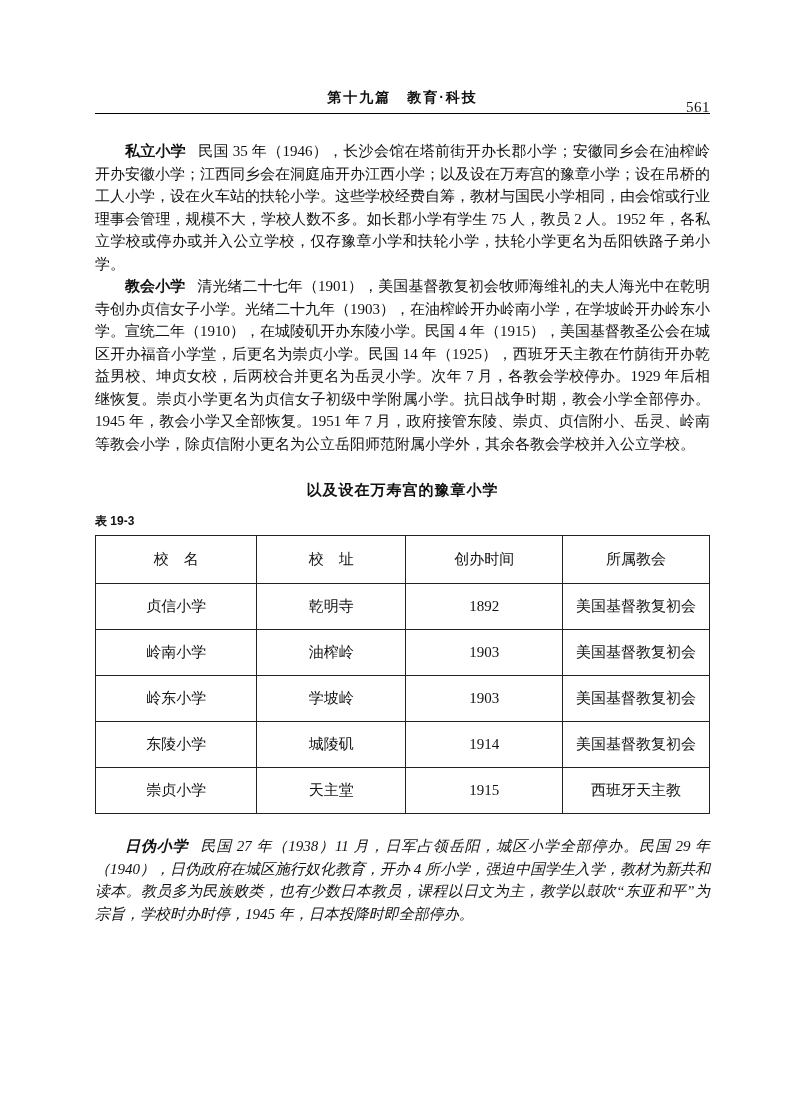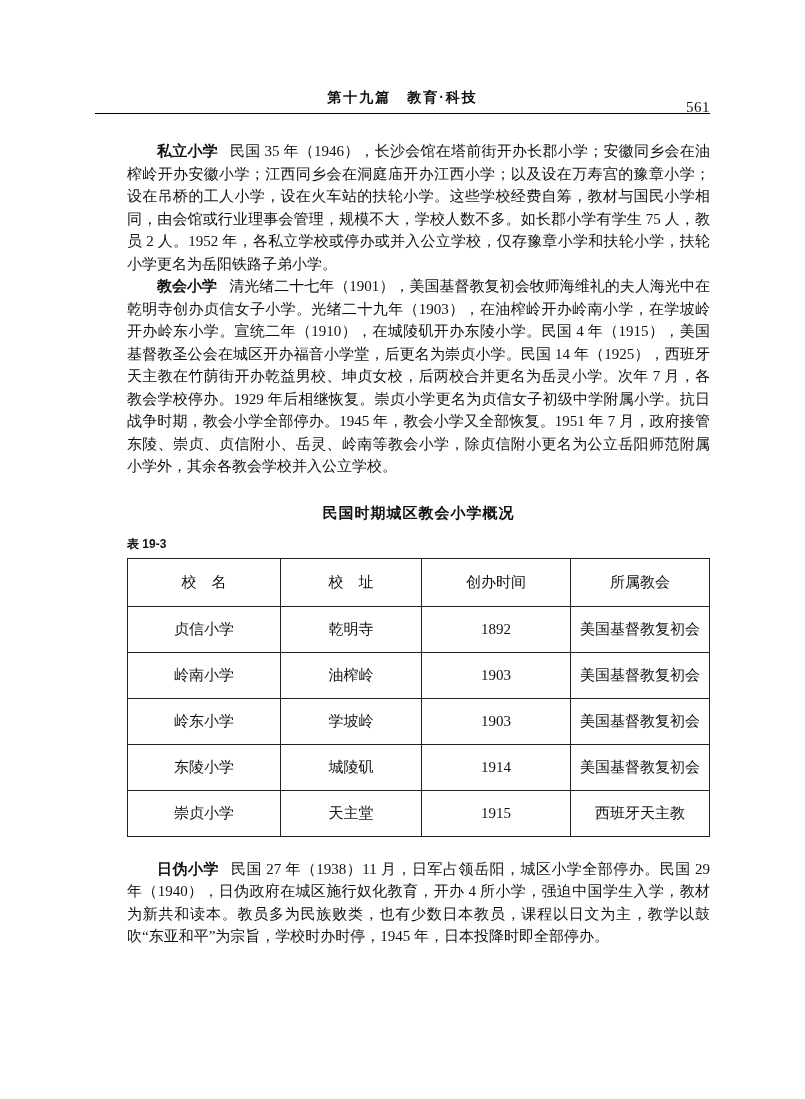--- a/index.html
+++ b/index.html
@@ -40,21 +40,20 @@
     letter-spacing: 0.5px;
   }
   .header-rule {
     border: none;
     border-top: 1.5px solid #000;
     margin: 5px 0 0 0;
   }
   
   .content {
     margin-top: 26px;
-    margin-left: 32px;
   }
   .para {
     margin: 0;
     font-size: 15px;
     line-height: 22.5px;
     text-align: justify;
     text-indent: 2em;
   }
   .para .lead {
     font-family: "Liberation Sans", "DejaVu Sans", sans-serif;
@@ -91,40 +90,40 @@
     font-size: 15px;
     font-weight: normal;
     padding: 0;
   }
   table.data-table th { height: 47px; }
   table.data-table td { height: 45px; }
   col.c1 { width: 26.3%; }
   col.c2 { width: 24.2%; }
   col.c3 { width: 25.6%; }
   col.c4 { width: 23.9%; }
-  .after-table { margin-top: 21px; }
+  .after-table { margin-top: 21px; font-style: italic; }
 </style>
 </head>
 <body>
 
 <div class="page">
 
   <header class="page-header">
     <span class="section-title">第十九篇　教育·科技</span>
     <span class="page-number">561</span>
   </header>
   <hr class="header-rule">
 
   <div class="content">
 
     <p class="para"><span class="lead">私立小学</span><span>民国 35 年（1946），长沙会馆在塔前街开办长郡小学；安徽同乡会在油榨岭开办安徽小学；江西同乡会在洞庭庙开办江西小学；以及设在万寿宫的豫章小学；设在吊桥的工人小学，设在火车站的扶轮小学。这些学校经费自筹，教材与国民小学相同，由会馆或行业理事会管理，规模不大，学校人数不多。如长郡小学有学生 75 人，教员 2 人。1952 年，各私立学校或停办或并入公立学校，仅存豫章小学和扶轮小学，扶轮小学更名为岳阳铁路子弟小学。</span></p>
 
     <p class="para"><span class="lead">教会小学</span><span>清光绪二十七年（1901），美国基督教复初会牧师海维礼的夫人海光中在乾明寺创办贞信女子小学。光绪二十九年（1903），在油榨岭开办岭南小学，在学坡岭开办岭东小学。宣统二年（1910），在城陵矶开办东陵小学。民国 4 年（1915），美国基督教圣公会在城区开办福音小学堂，后更名为崇贞小学。民国 14 年（1925），西班牙天主教在竹荫街开办乾益男校、坤贞女校，后两校合并更名为岳灵小学。次年 7 月，各教会学校停办。1929 年后相继恢复。崇贞小学更名为贞信女子初级中学附属小学。抗日战争时期，教会小学全部停办。1945 年，教会小学又全部恢复。1951 年 7 月，政府接管东陵、崇贞、贞信附小、岳灵、岭南等教会小学，除贞信附小更名为公立岳阳师范附属小学外，其余各教会学校并入公立学校。</span></p>
 
-    <div class="table-title">民国时期城区教会小学概况</div>
+    <div class="table-title">以及设在万寿宫的豫章小学</div>
     <div class="table-label">表 19-3</div>
 
     <table class="data-table">
       <colgroup>
         <col class="c1">
           <col class="c2">
           <col class="c3">
           <col class="c4">
       </colgroup>
       <thead>

